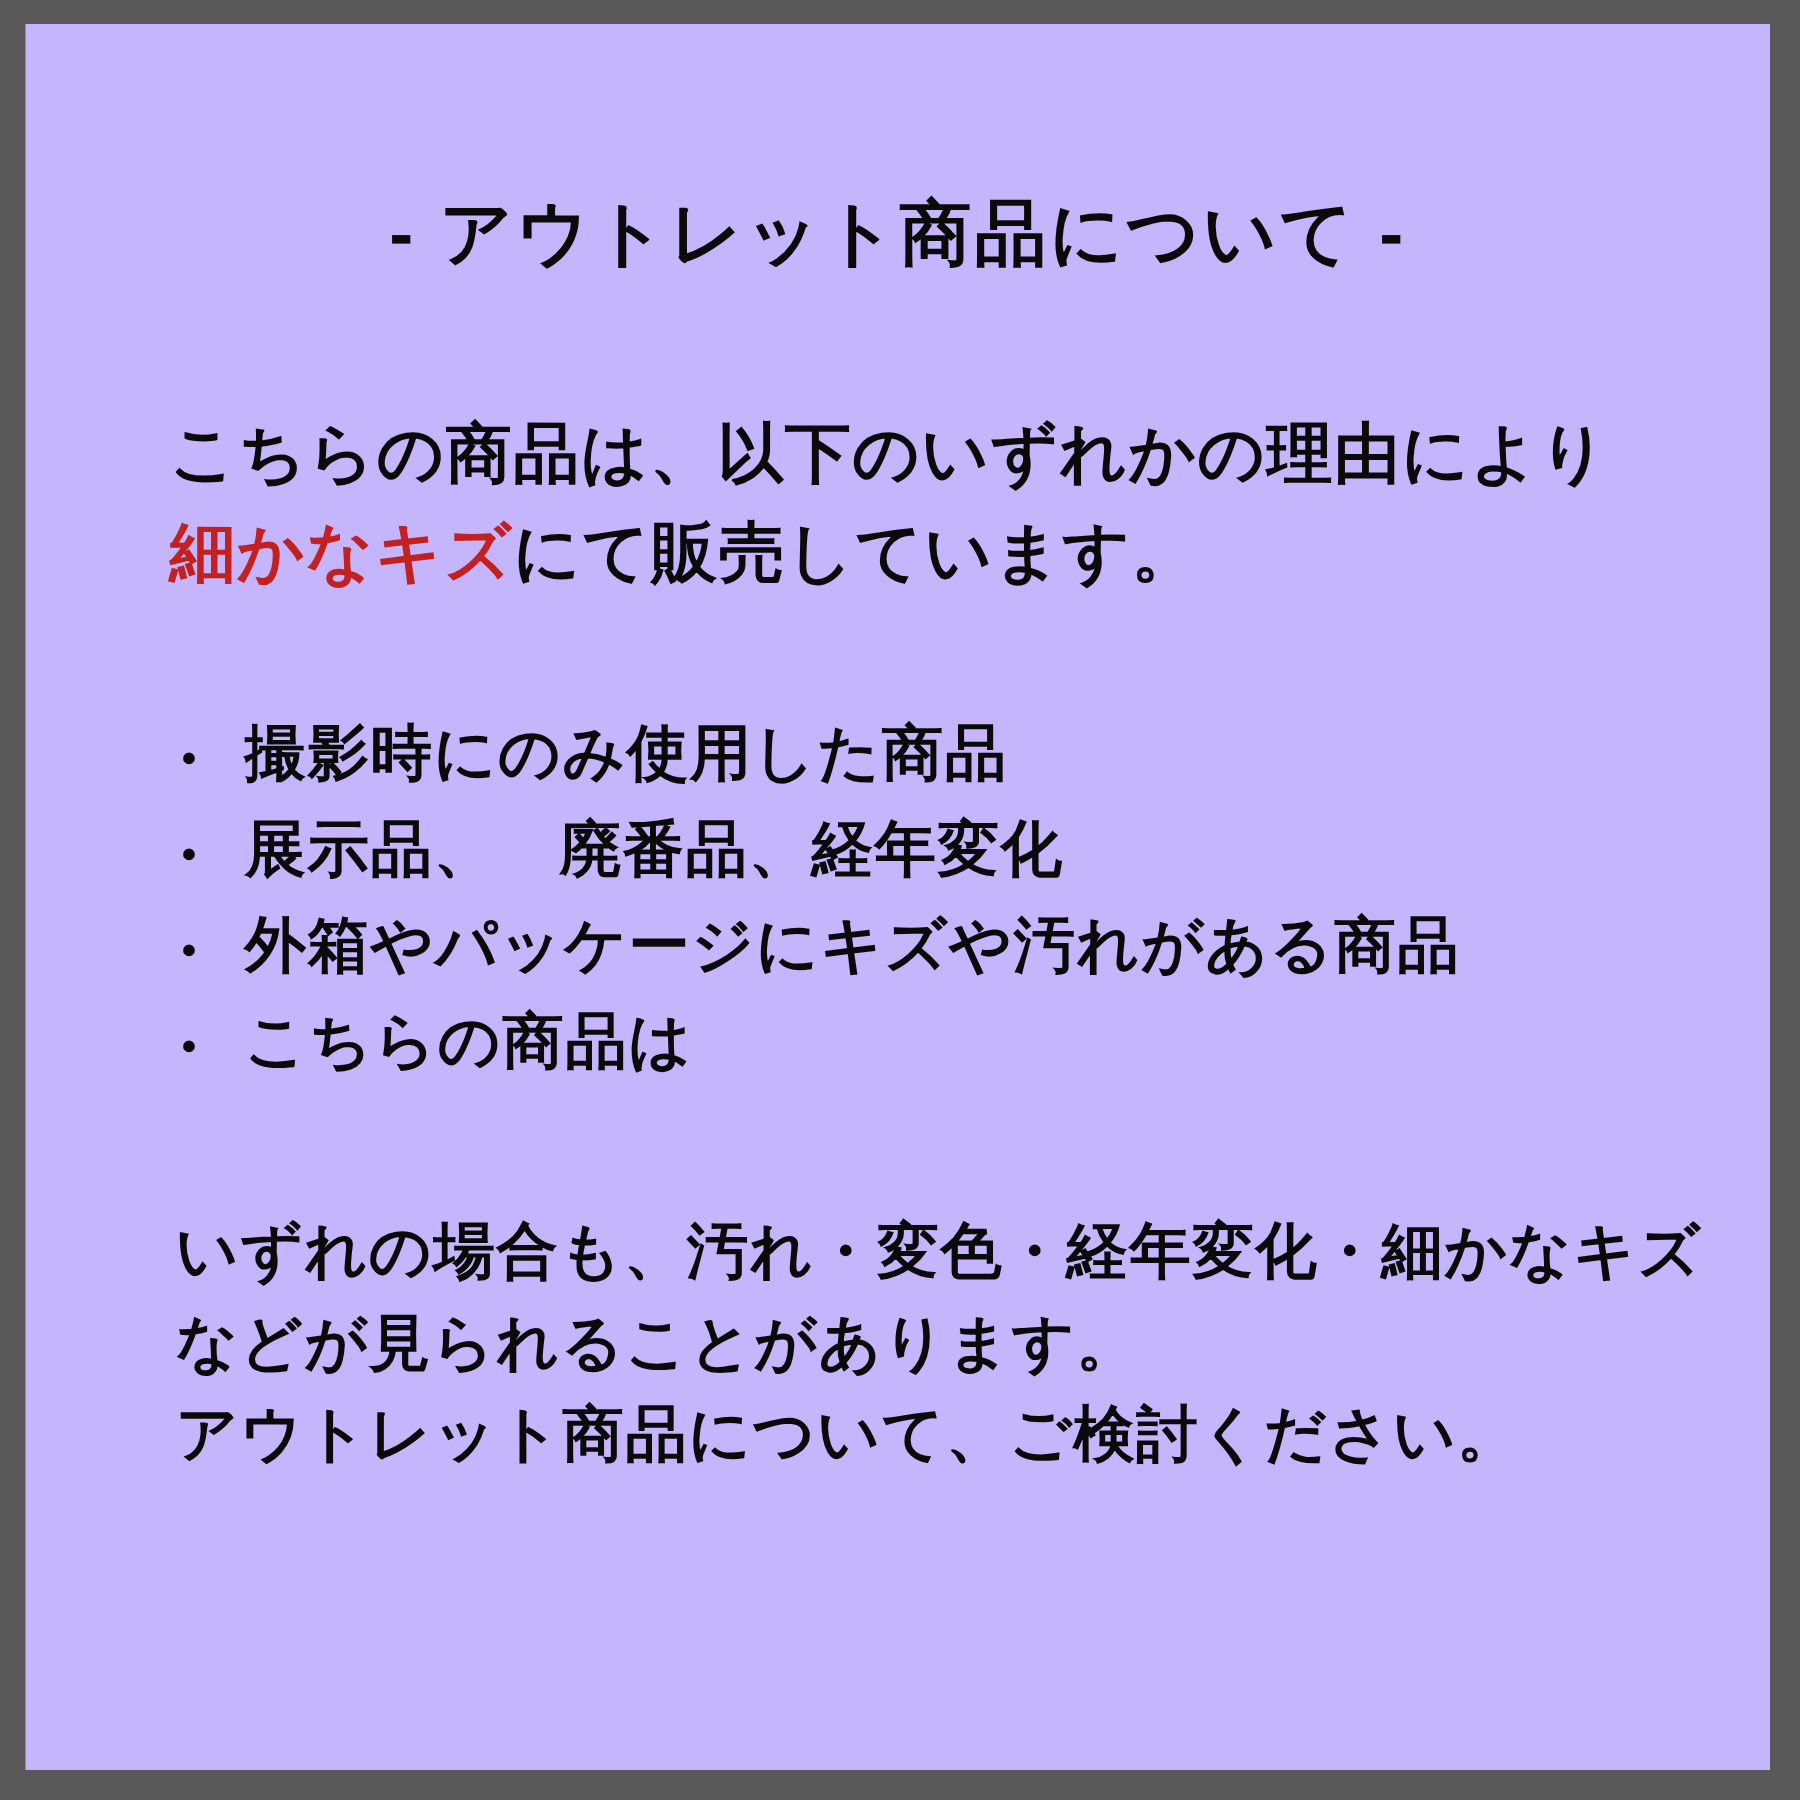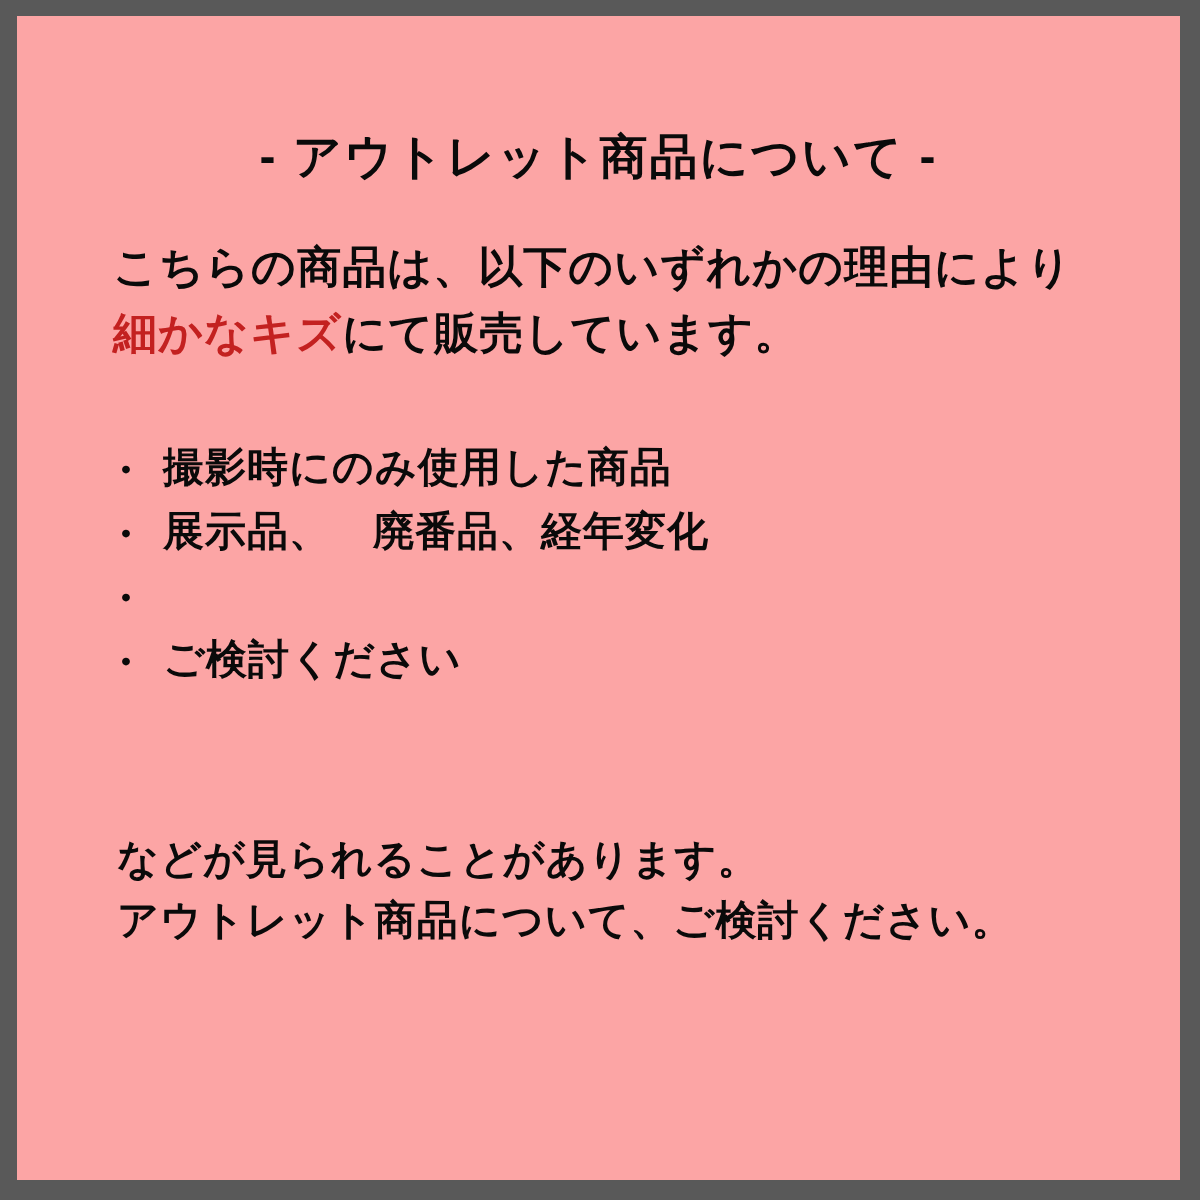--- a/index.html
+++ b/index.html
@@ -15,32 +15,32 @@
     font-weight: 700;
     color: #0a0a0a;
     overflow: hidden;
   }
   .card {
     position: absolute;
     left: 17px;
     top: 16px;
     right: 20px;
     bottom: 20px;
-    background: #fca5a5;
+    background: #c4b5fd;
   }
   .title {
     margin: 112px 0 0 0;
     text-align: center;
     font-size: 48px;
     line-height: 58px;
     letter-spacing: 2px;
     white-space: nowrap;
   }
   .intro {
-    margin: 48px 0 0 96px;
+    margin: 84px 0 0 96px;
     font-size: 44px;
     line-height: 66px;
     letter-spacing: 1px;
   }
   .intro .highlight {
     color: #c32120; 
   }
   .bullets {
     list-style: none;
     margin: 72px 0 0 88px;
@@ -87,28 +87,31 @@
       </div>
     </li>
     <li>
       <span class="marker">・</span>
       <div class="lines">
         <div>展示品、　廃番品、経年変化</div>
       </div>
     </li>
     <li>
       <span class="marker">・</span>
+      <div class="lines">
+        <div>外箱やパッケージにキズや汚れがある商品</div>
+      </div>
     </li>
     <li>
       <span class="marker">・</span>
       <div class="lines">
-        <div>ご検討ください</div>
+        <div>こちらの商品は</div>
       </div>
     </li>
   </ul>
 
   <p class="footer">
-    <br>
+    <span>いずれの場合も、汚れ・変色・経年変化・細かなキズ</span><br>
     <span>などが見られることがあります。</span><br>
     <span>アウトレット商品について、ご検討ください。</span>
   </p>
 
 </div>
 
 </body></html>

